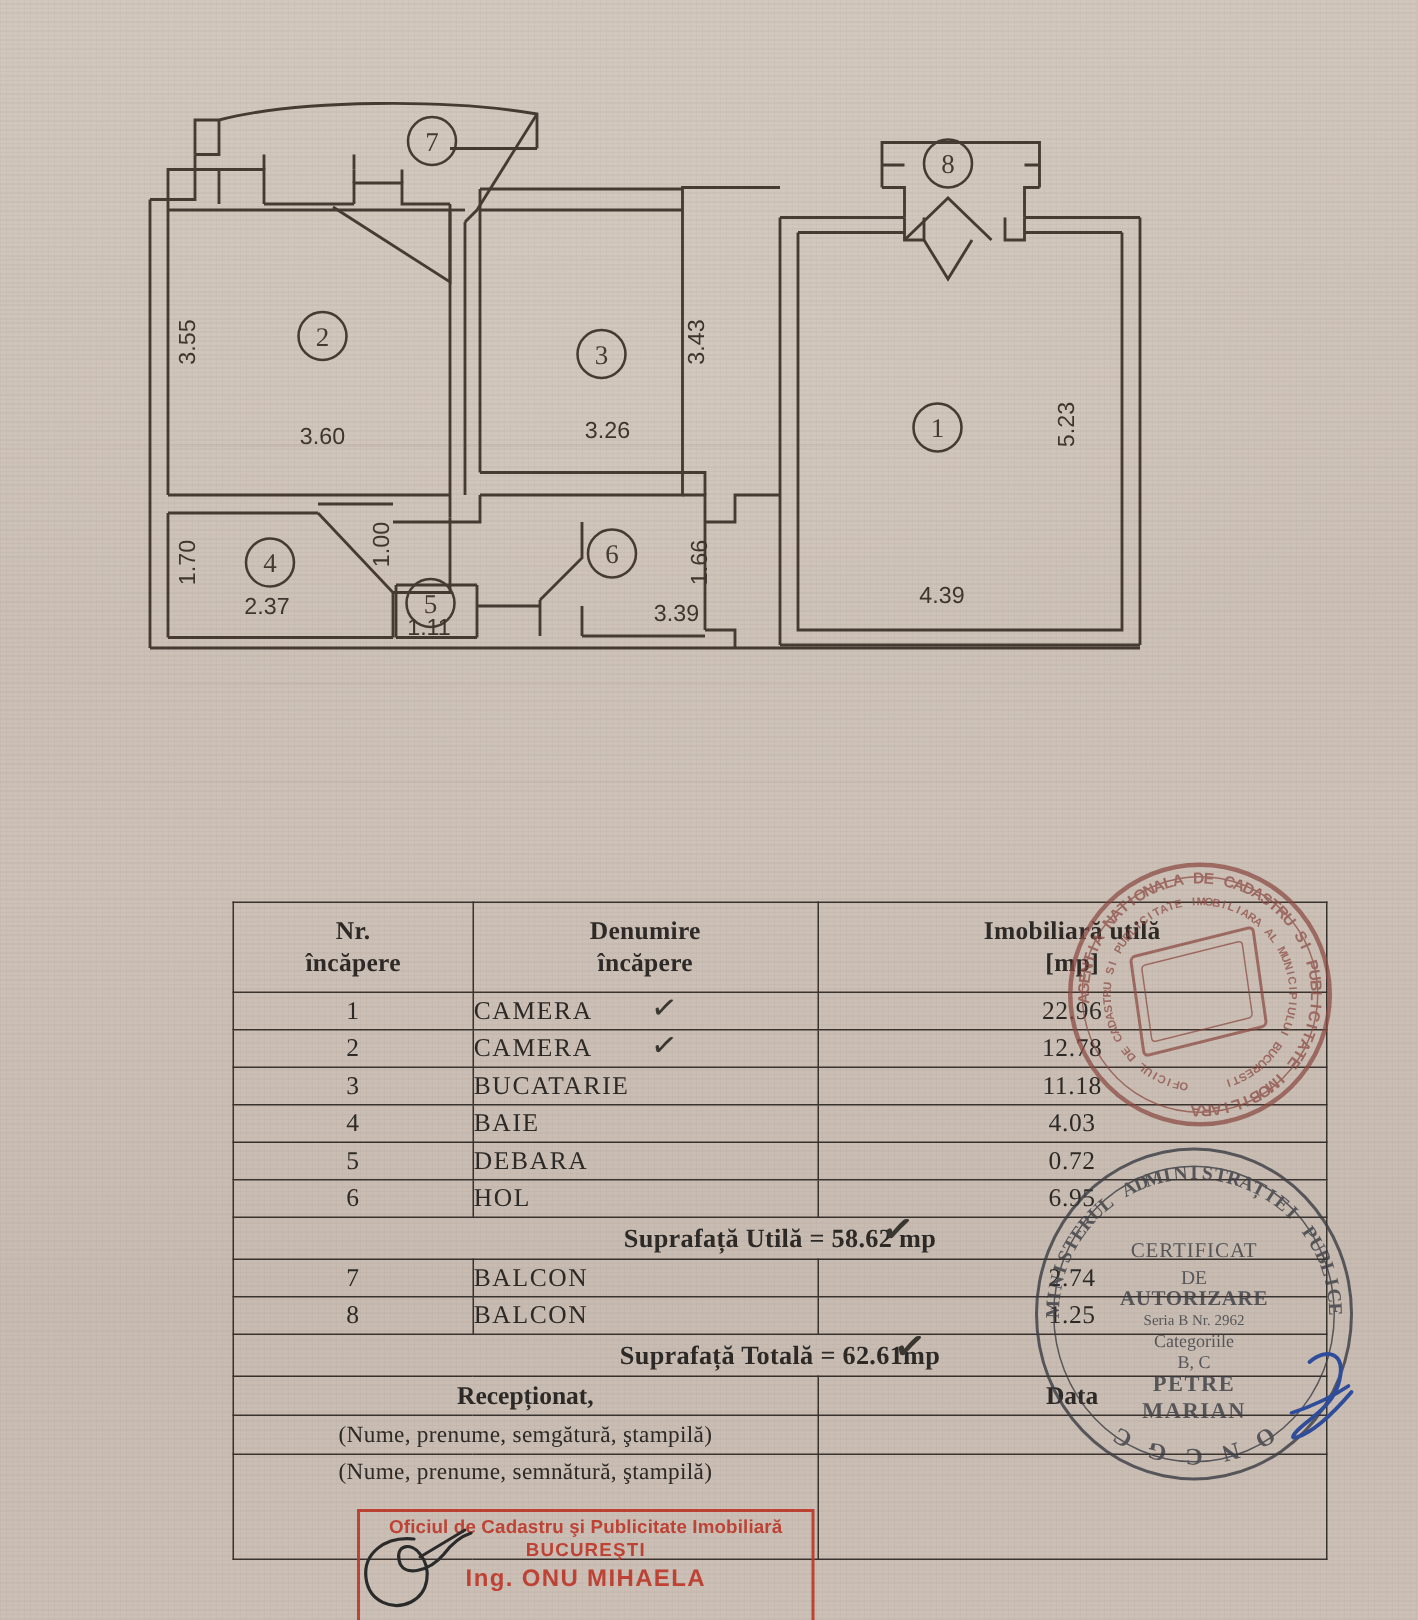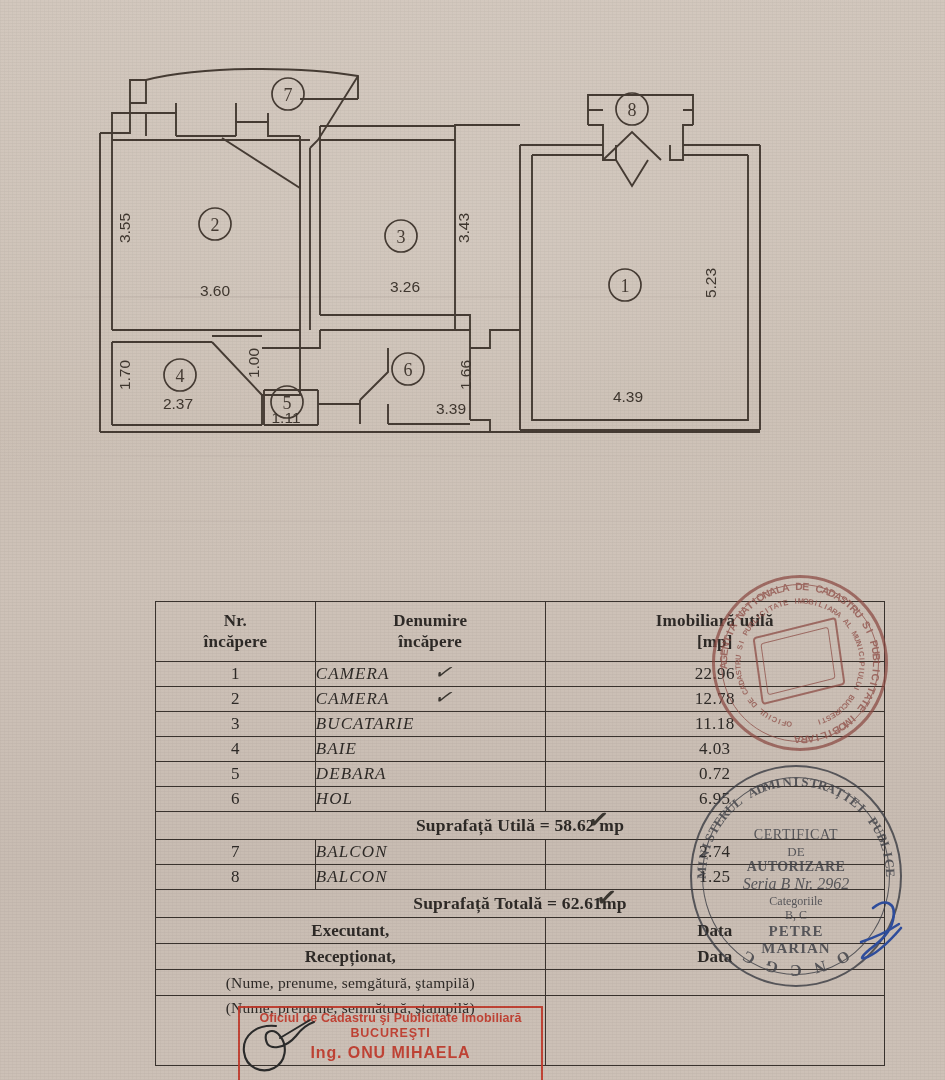--- a/index.html
+++ b/index.html
@@ -64,21 +64,20 @@
     width: 160px;
     letter-spacing: .5px;
   }
   td.name {
     font-size: 17px;
     height: 25px;
     padding-left: 12px;
     letter-spacing: 1.1px;
     width: 230px;
     position: relative;
-    font-style: italic;
   }
   td.area {
     text-align: center;
     font-size: 17px;
     height: 25px;
     letter-spacing: .4px;
     position: relative;
   }
   td.total {
     text-align: center;
@@ -195,21 +194,21 @@
     position: absolute;
     left: 0; right: 0; top: 62px;
     text-align: center;
     color: #3b3d44;
     font-family: "Liberation Serif", serif;
     line-height: 1.18;
   }
   #stamp-map .maptext .l1 { font-size: 14px; letter-spacing: .6px; }
   #stamp-map .maptext .l2 { font-size: 13px; }
   #stamp-map .maptext .l3 { font-size: 14px; letter-spacing: .4px; font-weight: bold; }
-  #stamp-map .maptext .l4 { font-size: 16px; font-style: italic; }
+  #stamp-map .maptext .l4 { font-size: 10px; }
   #stamp-map .maptext .l5 { font-size: 12px; }
   #stamp-map .maptext .l6 { font-size: 12px; }
   #stamp-map .maptext .l7 { font-size: 15px; letter-spacing: 1px; font-weight: bold; }
   #stamp-map .maptext .l8 { font-size: 15px; letter-spacing: 1px; font-weight: bold; }
   .arc-text-dk span {
     position: absolute;
     left: 50%; top: 50%;
     font-size: 13px;
     font-weight: bold;
     font-family: "Liberation Serif", serif;
@@ -463,24 +462,20 @@
         </tbody>
       <tbody>
         <tr>
           <td class="total" colspan="3">
             <span>Suprafață Totală = 62.61mp</span>
             <span class="tick t-tot2">✓</span>
           </td>
         </tr>
       </tbody>
       <tbody>
-        <tr>
-          <td class="sig-label" colspan="2">Executant,</td>
-          <td class="sig-label">Data</td>
-        </tr>
         <tr>
           <td class="sig-label" colspan="2">Recepționat,</td>
           <td class="sig-label">Data</td>
         </tr>
         <tr>
           <td class="sig-sub" colspan="2">(Nume, prenume, semgătură, ştampilă)</td>
           <td class="blank"></td>
         </tr>
         <tr>
           <td class="sig-sub" colspan="2" style="height:70px;vertical-align:top;padding-top:3px;">(Nume, prenume, semnătură, ştampilă)</td>

